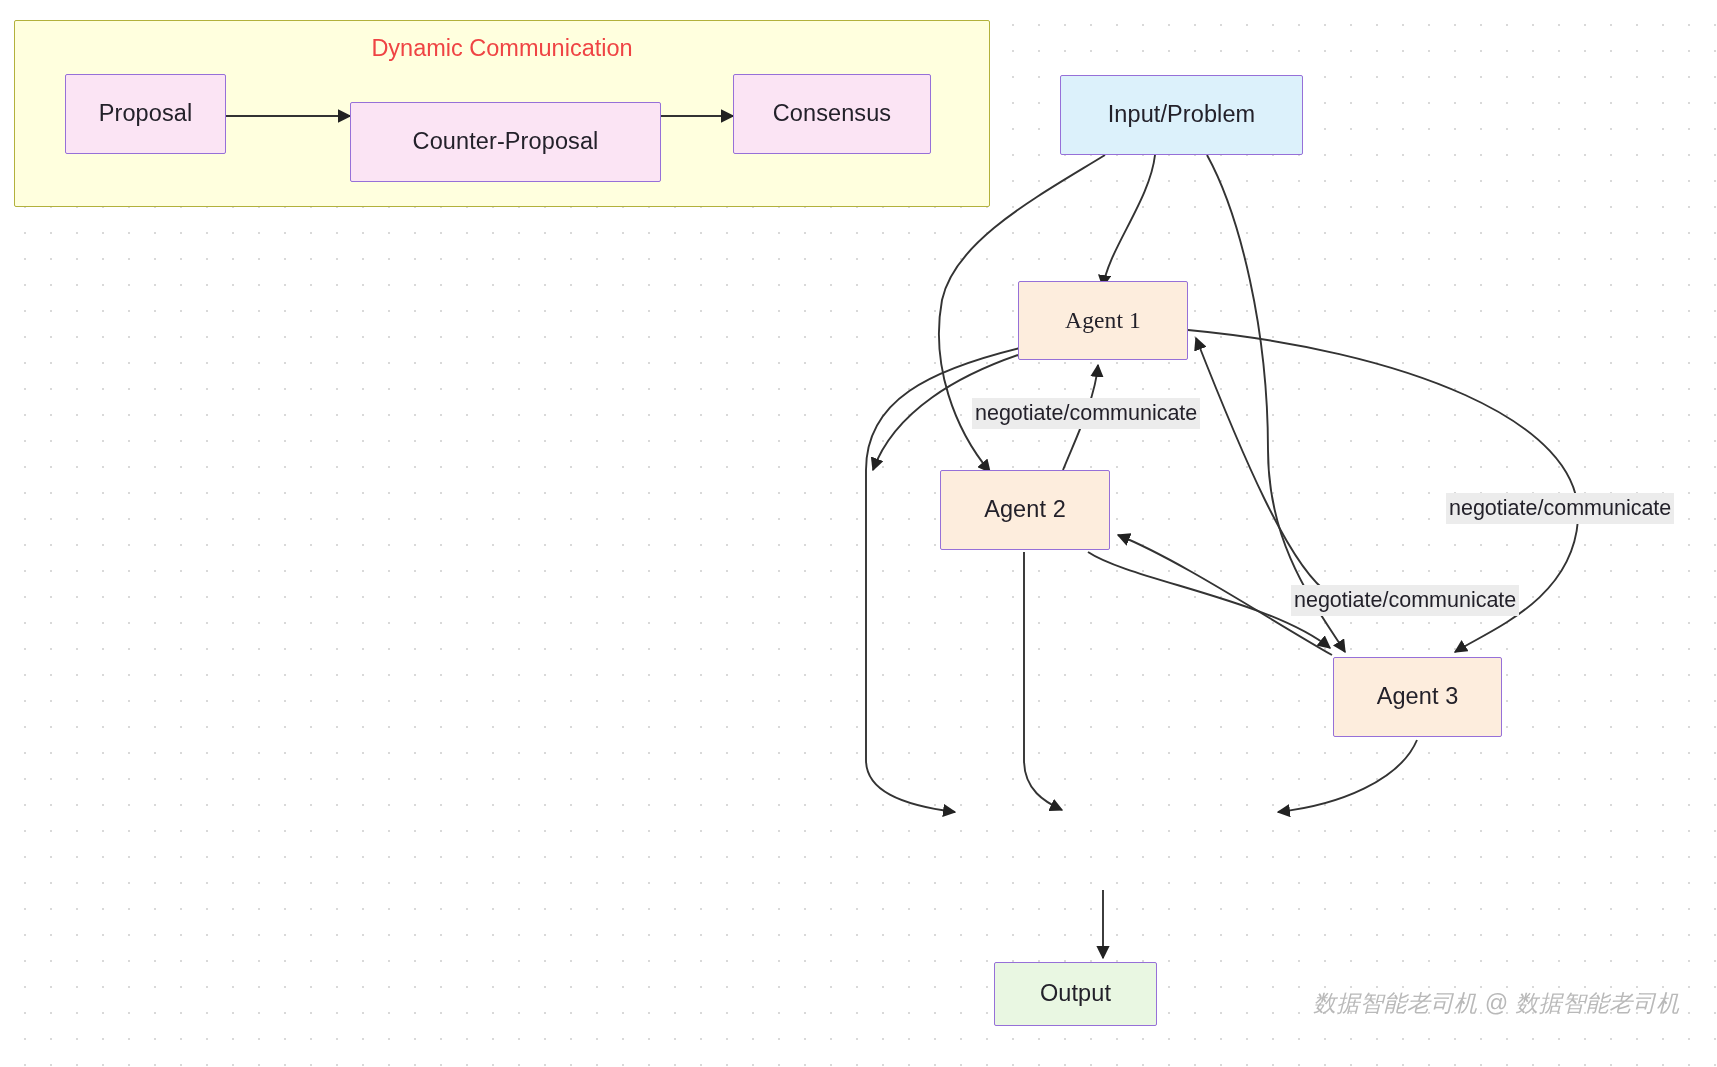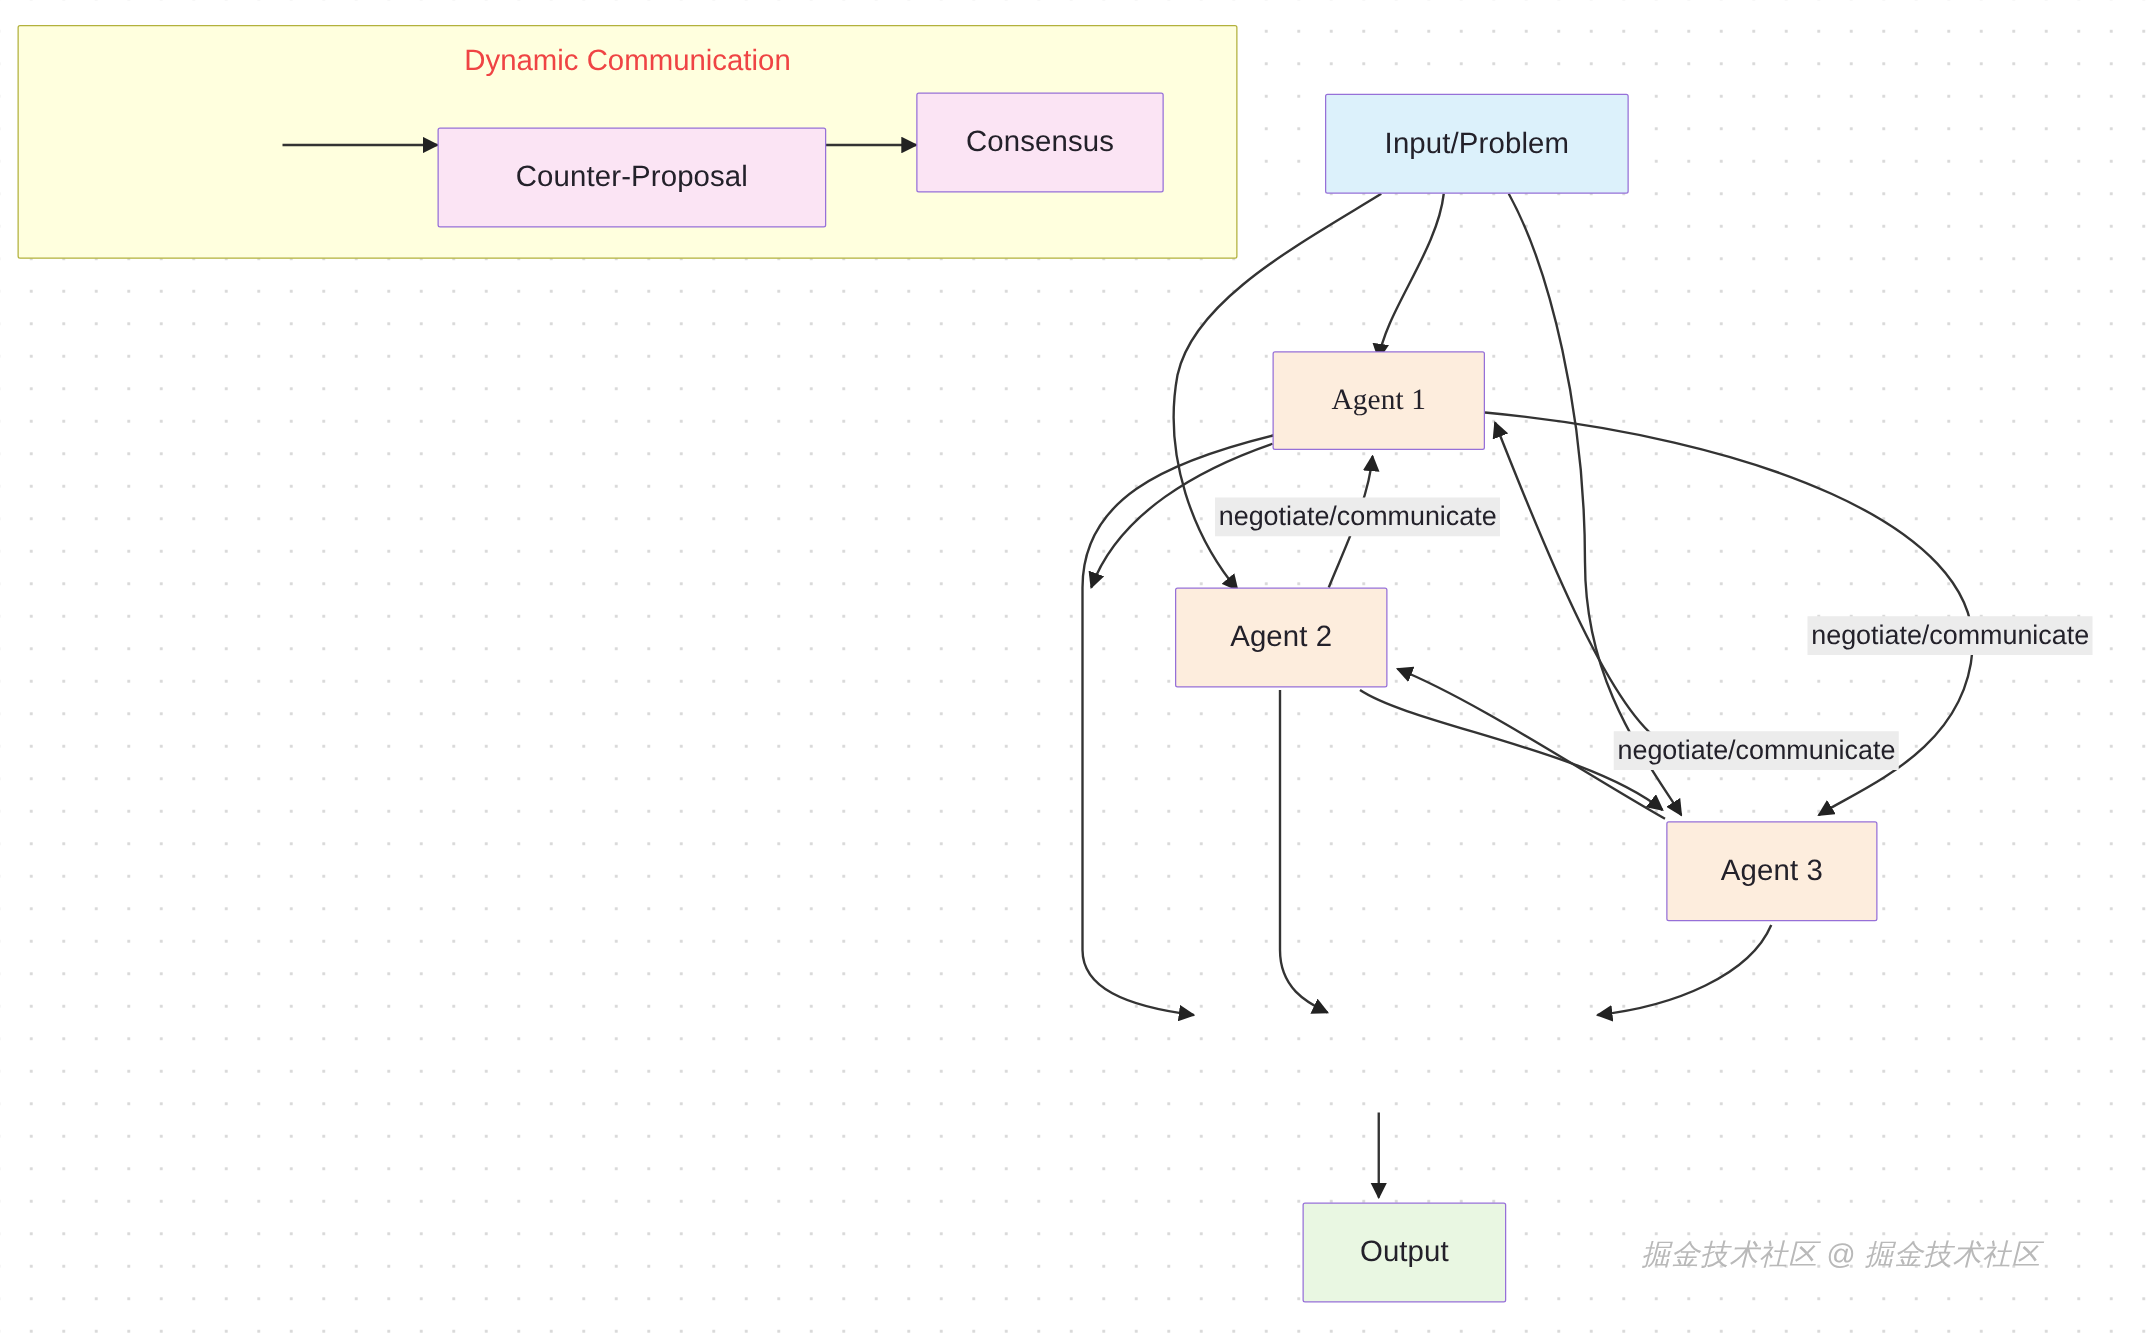--- a/index.html
+++ b/index.html
@@ -135,20 +135,23 @@
       <path d="M 1020 348 C 930 370, 866 400, 866 470 L 866 760 C 866 790, 900 805, 955 812"></path>
 
       <path d="M 1024 552 L 1024 760 C 1024 790, 1045 802, 1062 810"></path>
 
       <path d="M 1417 740 C 1400 780, 1340 805, 1278 812"></path>
 
       <path d="M 1103 890 L 1103 958"></path>
     </g>
   </svg>
 
+  <div class="node n-pink" style="left:65px; top:74px; width:161px; height:80px;">
+    <span>Proposal</span>
+  </div>
 
   <div class="node n-pink" style="left:350px; top:74px; width:311px; height:80px;margin-top:28px;">
     <span>Counter-Proposal</span>
   </div>
 
   <div class="node n-pink" style="left:733px; top:74px; width:198px; height:80px;">
     <span>Consensus</span>
   </div>
 
   <div class="node n-blue" style="left:1060px; top:75px; width:243px; height:80px;">
@@ -161,25 +164,25 @@
 
   <div class="node n-peach" style="left:940px; top:470px; width:170px; height:80px;">
     <span>Agent 2</span>
   </div>
 
   <div class="node n-peach" style="left:1333px; top:657px; width:169px; height:80px;">
     <span>Agent 3</span>
   </div>
 
 
-  <div class="node n-green" style="left:1042px; top:962px; width:163px; height:80px;">
+  <div class="node n-green" style="left:994px; top:962px; width:163px; height:64px;">
     <span>Output</span>
   </div>
 
   <div class="edge-label" style="left:972px; top:398px;">negotiate/communicate</div>
 
   <div class="edge-label" style="left:1291px; top:585px;">negotiate/communicate</div>
 
   <div class="edge-label" style="left:1446px; top:493px;">negotiate/communicate</div>
 
-  <div class="watermark" style="left:1313px; top:988px;">掘金技术社区 @ 掘金技术社区</div>
+  <div class="watermark" style="left:1313px; top:988px;">数据智能老司机 @ 数据智能老司机</div>
 
 </div>
 
 </body></html>

